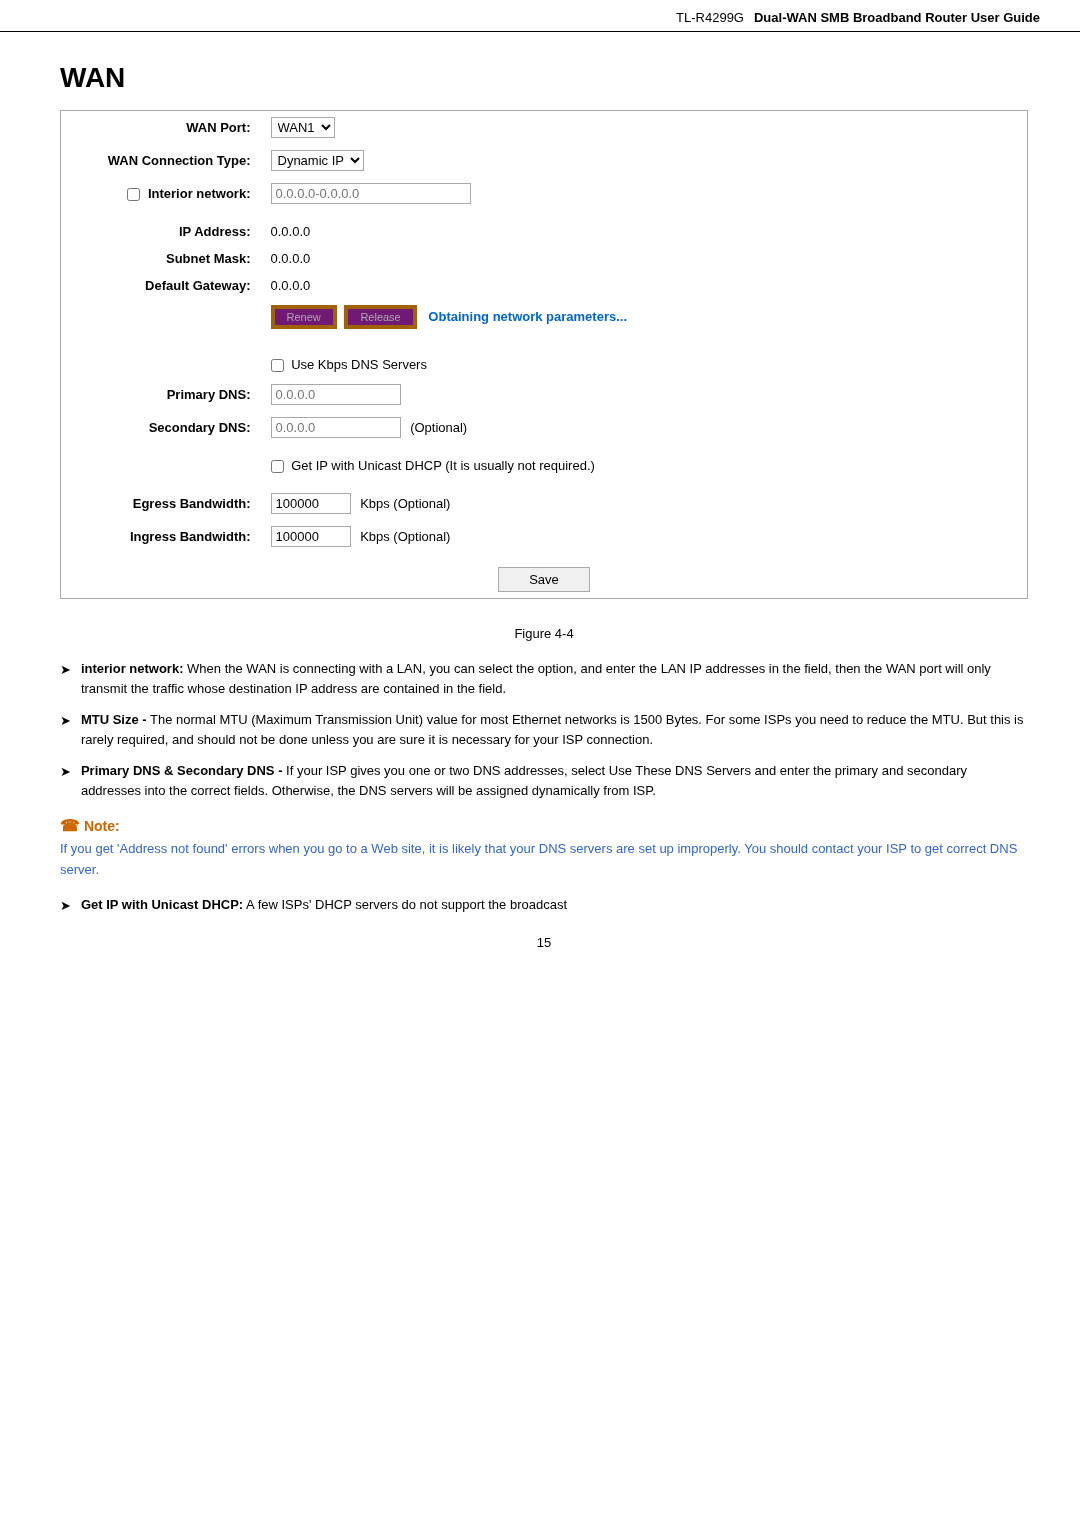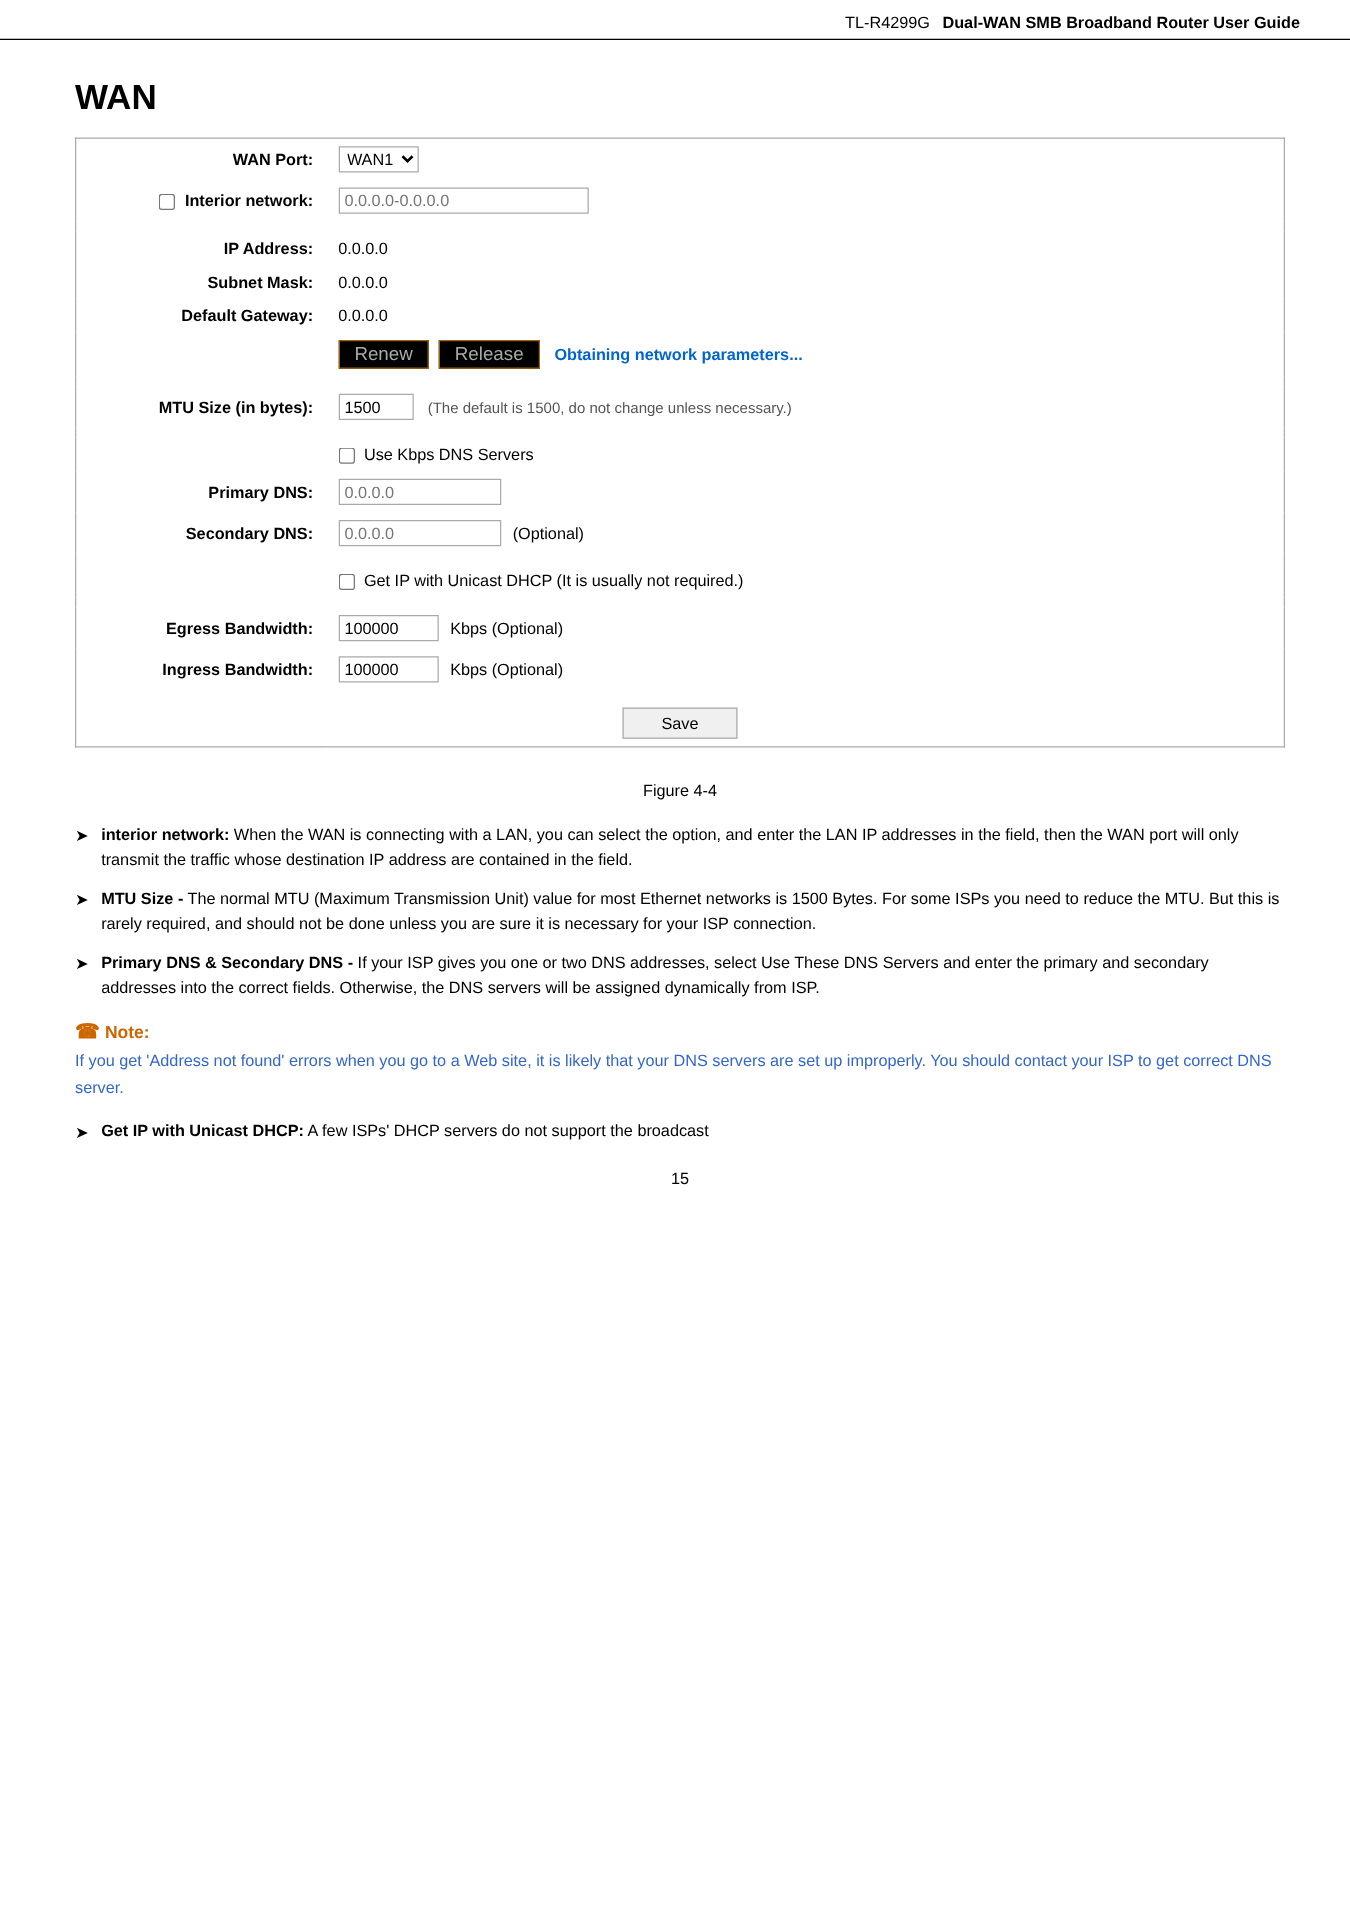--- a/index.html
+++ b/index.html
@@ -80,24 +80,24 @@
     }
 
     
     input[type="checkbox"] {
       margin-right: 4px;
       vertical-align: middle;
     }
 
     
     button.form-btn {
-      border: 1px solid #a16207;
-      background: #000000;
+      border: 4px solid #a16207;
+      background: #701a75;
       padding: 2px 12px;
-      font-size: 15px;
+      font-size: 11px;
       cursor: pointer;
       color: #aaa;
     }
     button.form-btn:disabled {
       color: #aaa;
     }
     .obtaining-text {
       color: #0066cc;
       font-weight: bold;
       margin-left: 8px;
@@ -211,20 +211,30 @@
       <tr>
         <td class="label-col">WAN Port:</td>
         <td class="value-col">
           <select>
             <option>WAN1</option>
             <option>WAN2</option>
           </select>
         </td>
       </tr>
 
+      <tr>
+        <td class="label-col">WAN Connection Type:</td>
+        <td class="value-col">
+          <select>
+            <option>Dynamic IP</option>
+            <option>Static IP</option>
+            <option>PPPoE</option>
+          </select>
+        </td>
+      </tr>
 
       <tr>
         <td class="label-col">
           <input type="checkbox" style="">
           <span>Interior network:</span>
         </td>
         <td class="value-col">
           <input type="text" style="width: 200px;" placeholder="0.0.0.0-0.0.0.0">
         </td>
       </tr>
@@ -254,27 +264,20 @@
           <button class="form-btn" disabled="">Renew</button>
           <button class="form-btn" disabled="" style="margin-left:4px;">Release</button>
           <span class="obtaining-text">Obtaining network parameters...</span>
         </td>
       </tr>
 
       <tr class="spacer-row">
           <td colspan="2" style="height:8px;"></td>
         </tr>
 
-      <tr>
-        <td class="label-col">MTU Size (in bytes):</td>
-        <td class="value-col">
-          <input type="text" class="normal" style="width: 60px;" value="1500">
-          <span class="mtu-note">(The default is 1500, do not change unless necessary.)</span>
-        </td>
-      </tr>
 
       <tr class="spacer-row">
           <td colspan="2" style="height:8px;"></td>
         </tr>
 
       <tr>
         <td class="label-col"></td>
         <td class="value-col">
           <input type="checkbox" style="">
           <span>Use Kbps DNS Servers</span>

